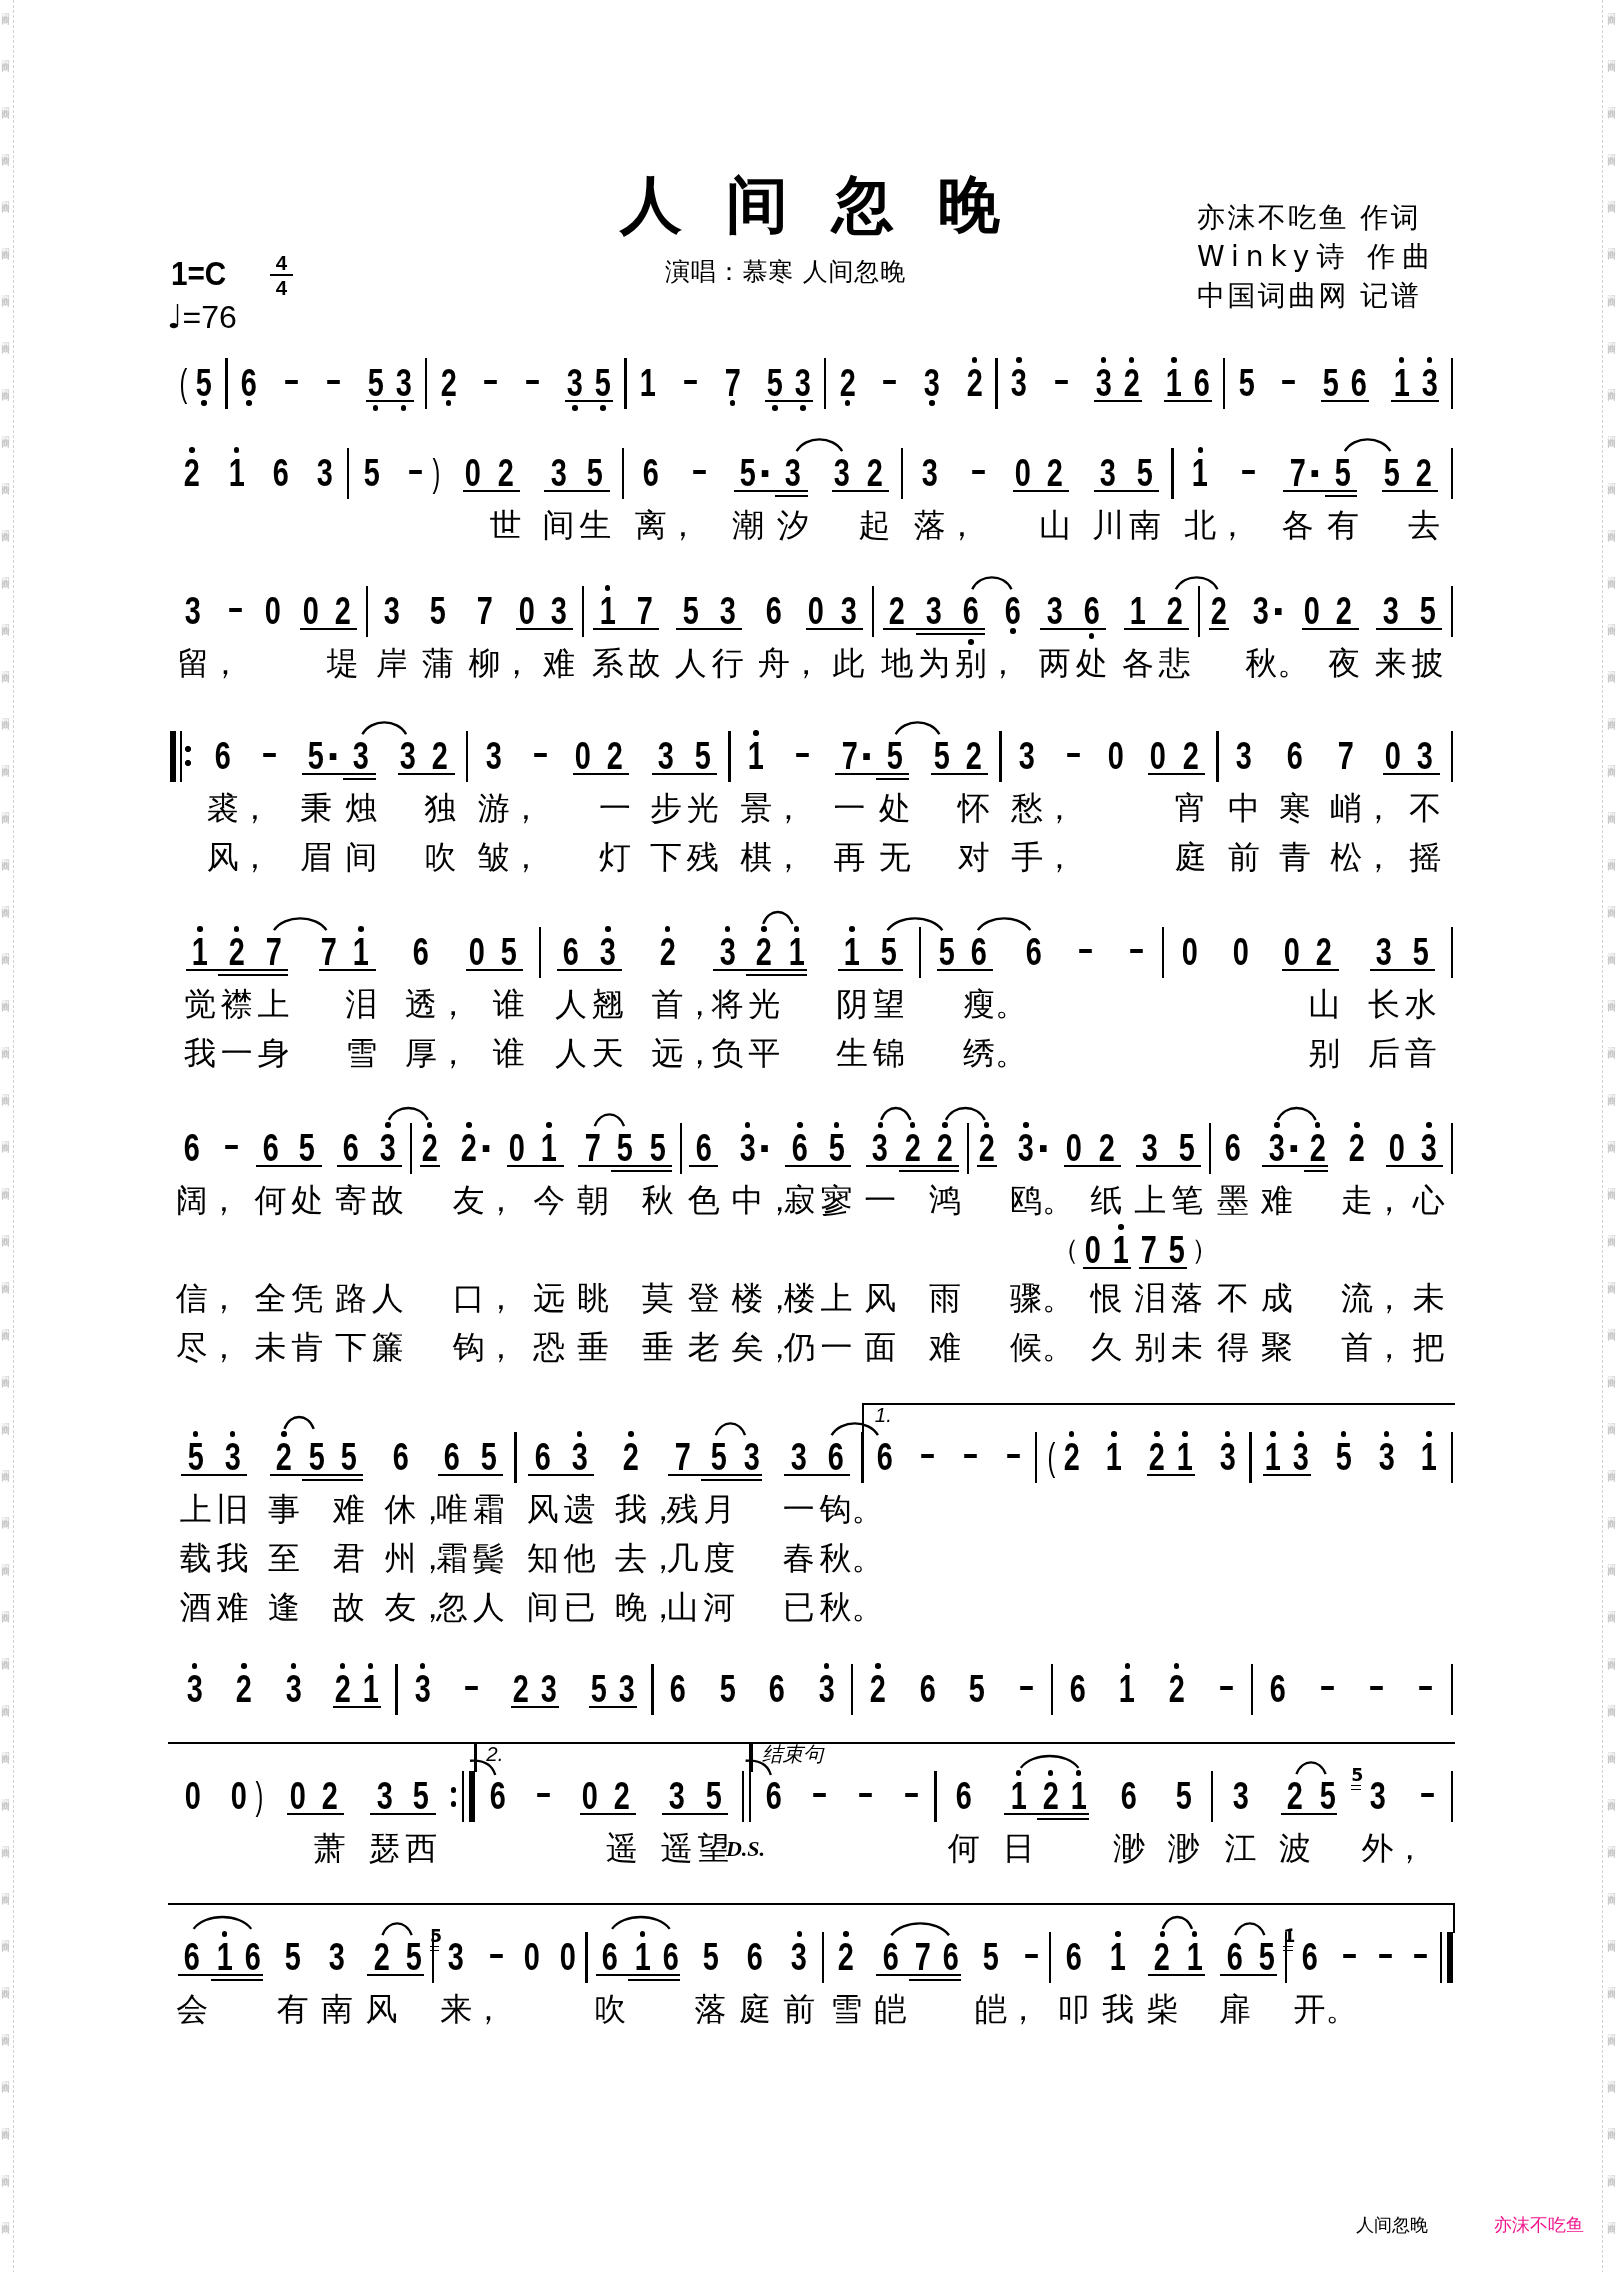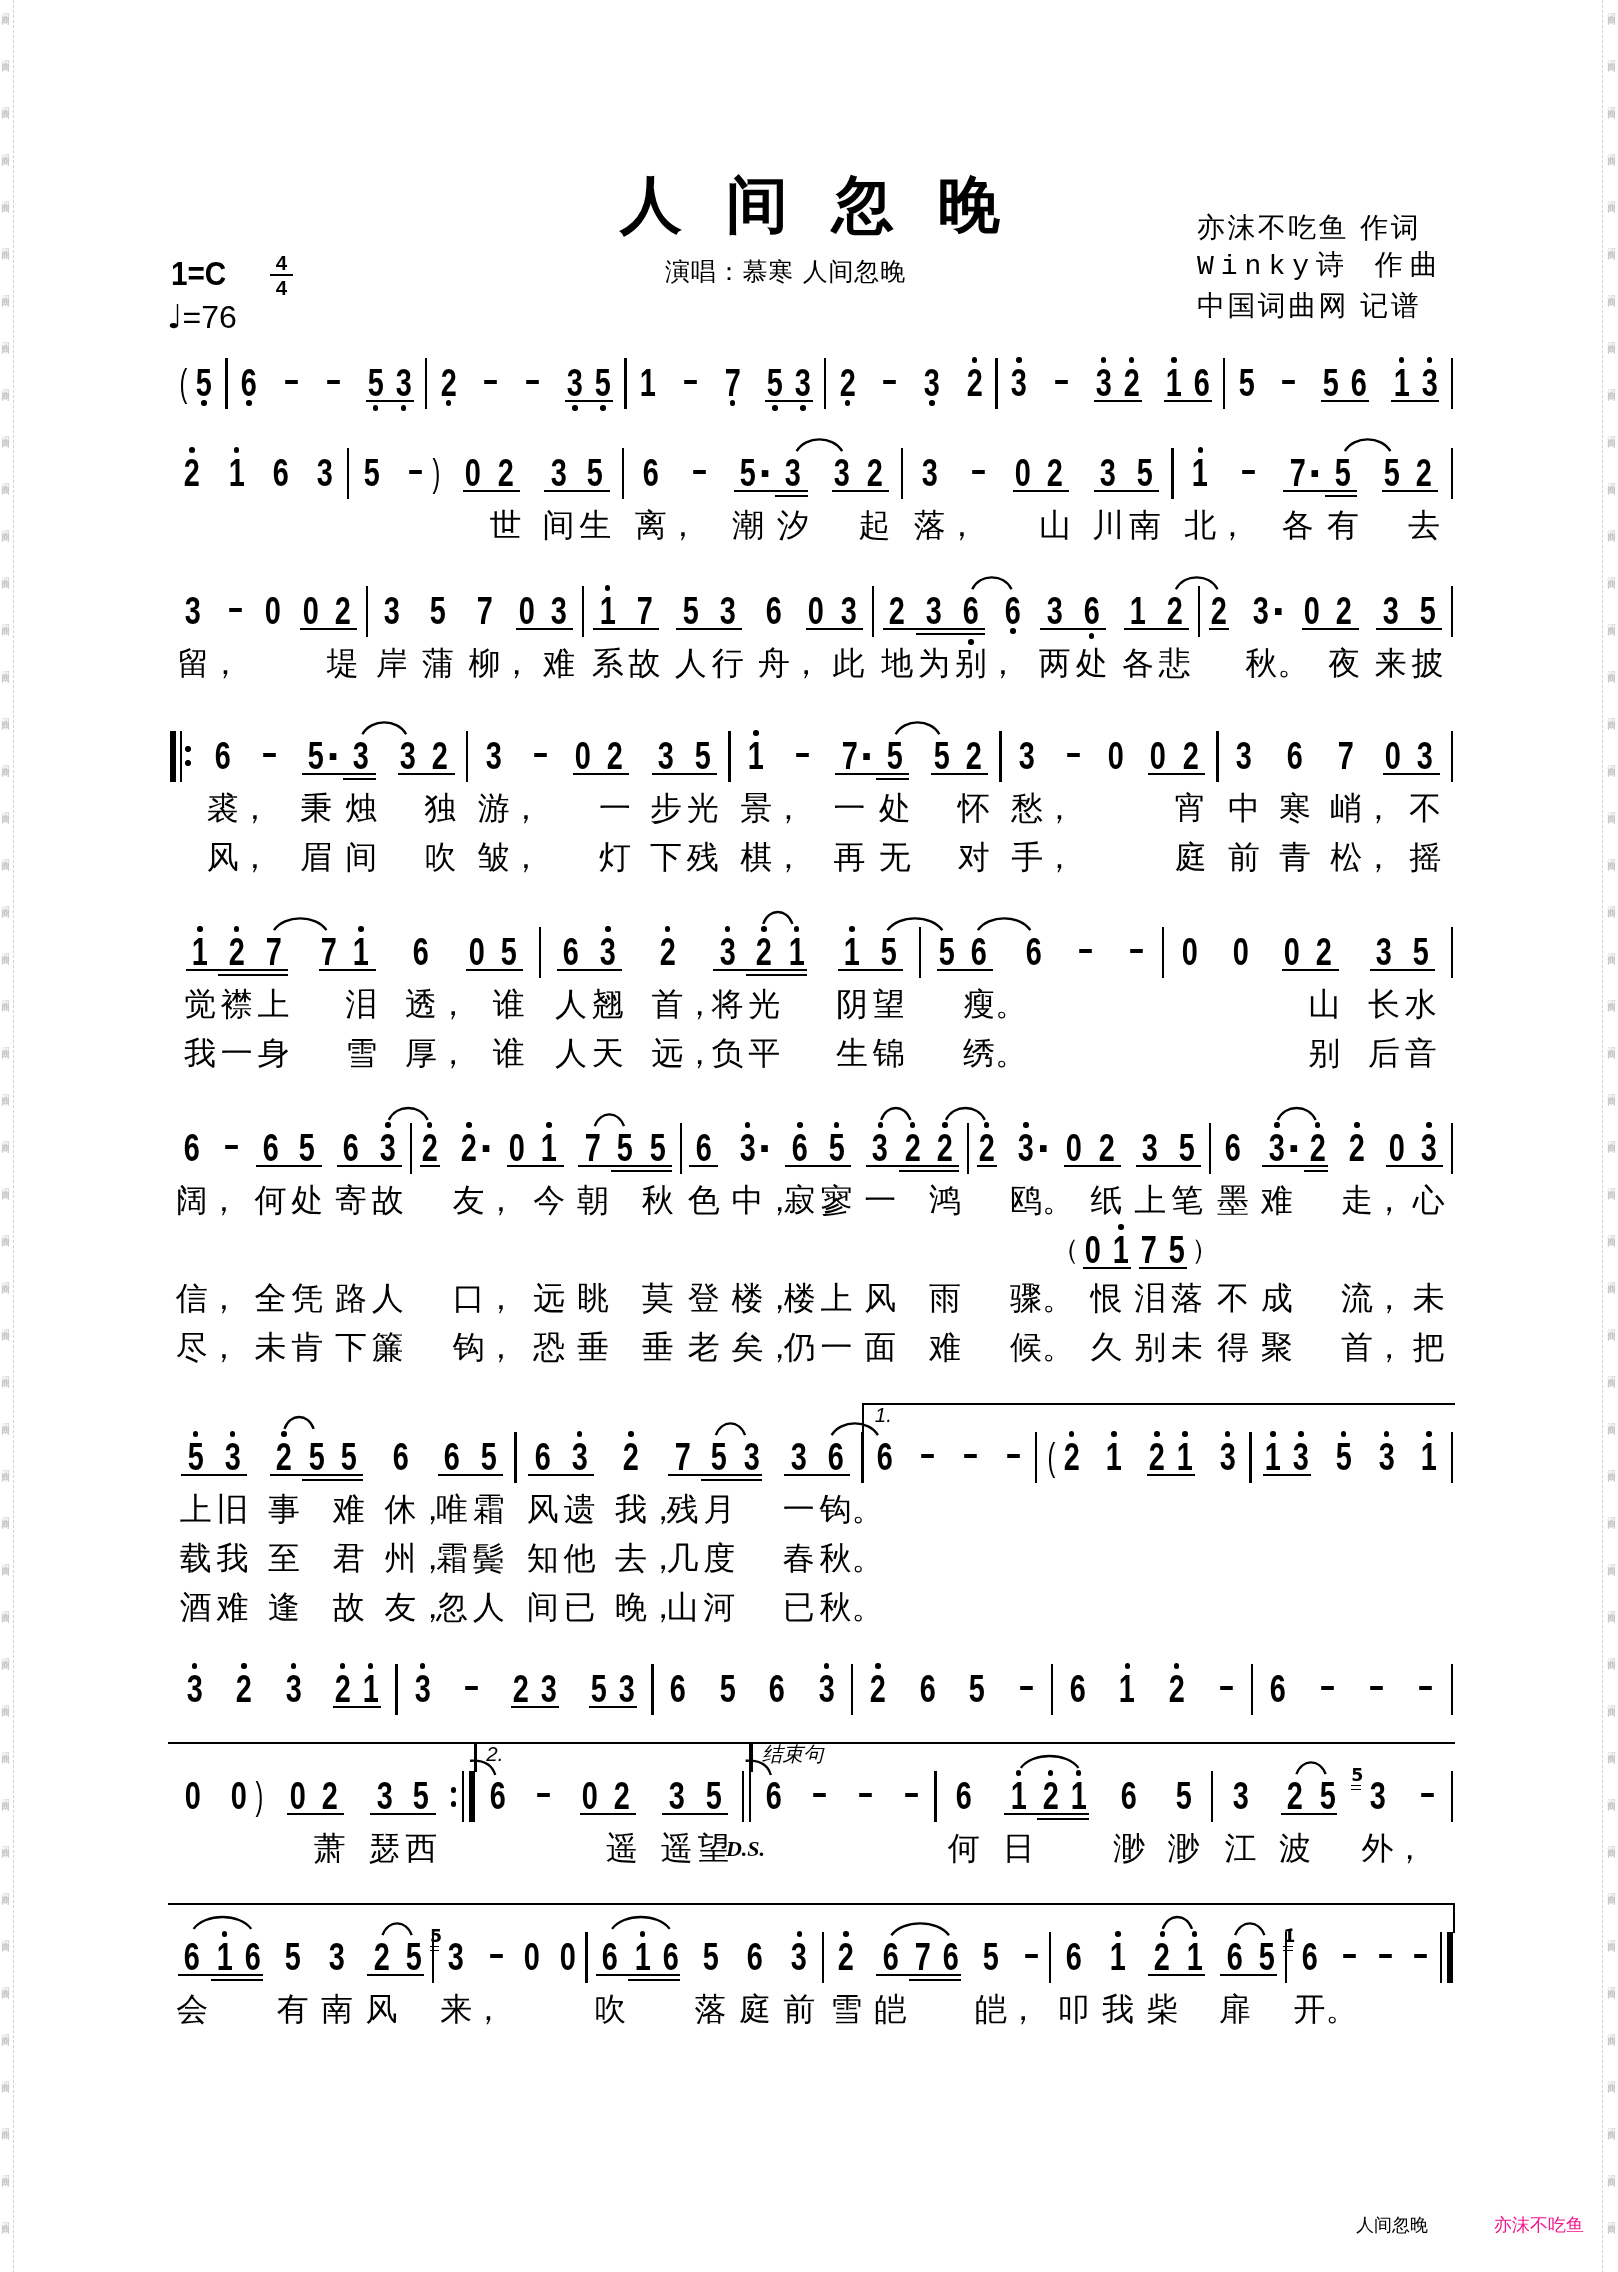--- a/index.html
+++ b/index.html
@@ -10,23 +10,23 @@
 .wm-left{left:0;}
 .wm-right{left:1606px;}
 .wm-unit{display:block;height:47px;box-sizing:border-box;padding-top:4.7px;font:400 8.7px/11px "DejaVu Sans",sans-serif;color:#c6c6c6;writing-mode:vertical-rl;letter-spacing:2.4px;}
 .wm-line{position:absolute;top:0;height:2273px;border-left:1.6px dashed #d2d2d2;}
 .wm-line-left{left:13.4px;}
 .wm-line-right{left:1602px;}
 
 
 .title{position:absolute;left:620px;top:167px;font:700 62px/76px "DejaVu Serif",serif;letter-spacing:44px;white-space:nowrap;}
 .subtitle{position:absolute;left:665px;top:256px;font:400 25px/32px "DejaVu Sans",sans-serif;white-space:nowrap;letter-spacing:0.8px;}
-.credits{position:absolute;left:1197px;top:208px;font:400 28px/39px "DejaVu Sans",sans-serif;}
+.credits{position:absolute;left:1197px;top:198px;font:400 28px/39px "DejaVu Sans",sans-serif;}
 .credits div{white-space:nowrap;letter-spacing:2.4px;}
-.credits .composer{letter-spacing:7px;font-family:Liberation Mono, monospace;}
+.credits .composer{letter-spacing:7px;}
 .key{position:absolute;left:171px;top:257px;font:700 33px/33px "Liberation Sans",sans-serif;white-space:nowrap;transform:scaleX(.9);transform-origin:left;}
 .timesig{position:absolute;left:268px;top:253px;width:27px;text-align:center;font:700 20.5px/19px "Liberation Sans",sans-serif;}
 .timesig .line{height:2.4px;background:#000;margin:1.6px 2.4px;}
 .tempo{position:absolute;left:167px;top:299px;font:400 32px/35px "Liberation Sans",sans-serif;white-space:nowrap;}
 .tempo .qnote{font-family:"DejaVu Sans",sans-serif;font-size:33px;}
 
 
 .score{position:absolute;left:0;top:0;width:1618px;height:2273px;}
 .row{position:absolute;left:170px;width:1283px;display:flex;align-items:flex-start;}
 .score > .row:nth-child(1){top:354px;}

